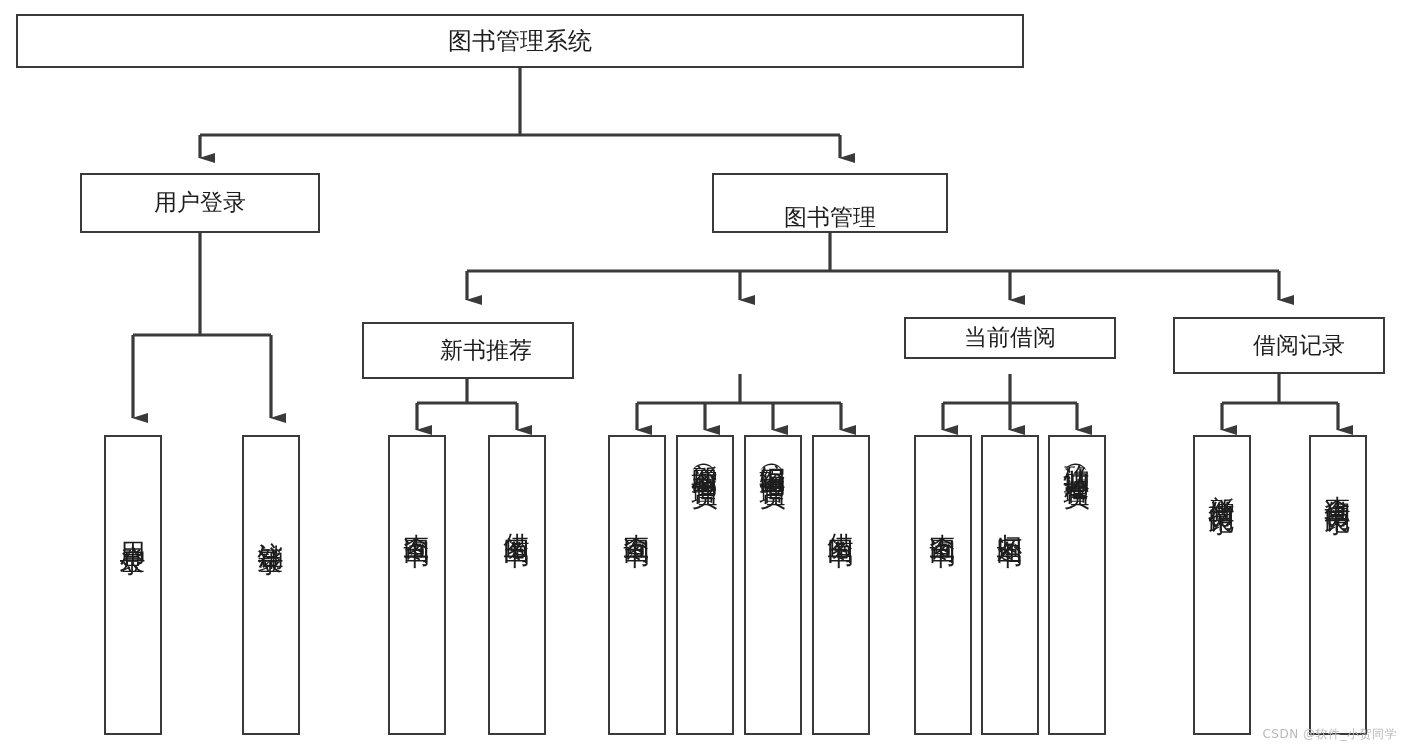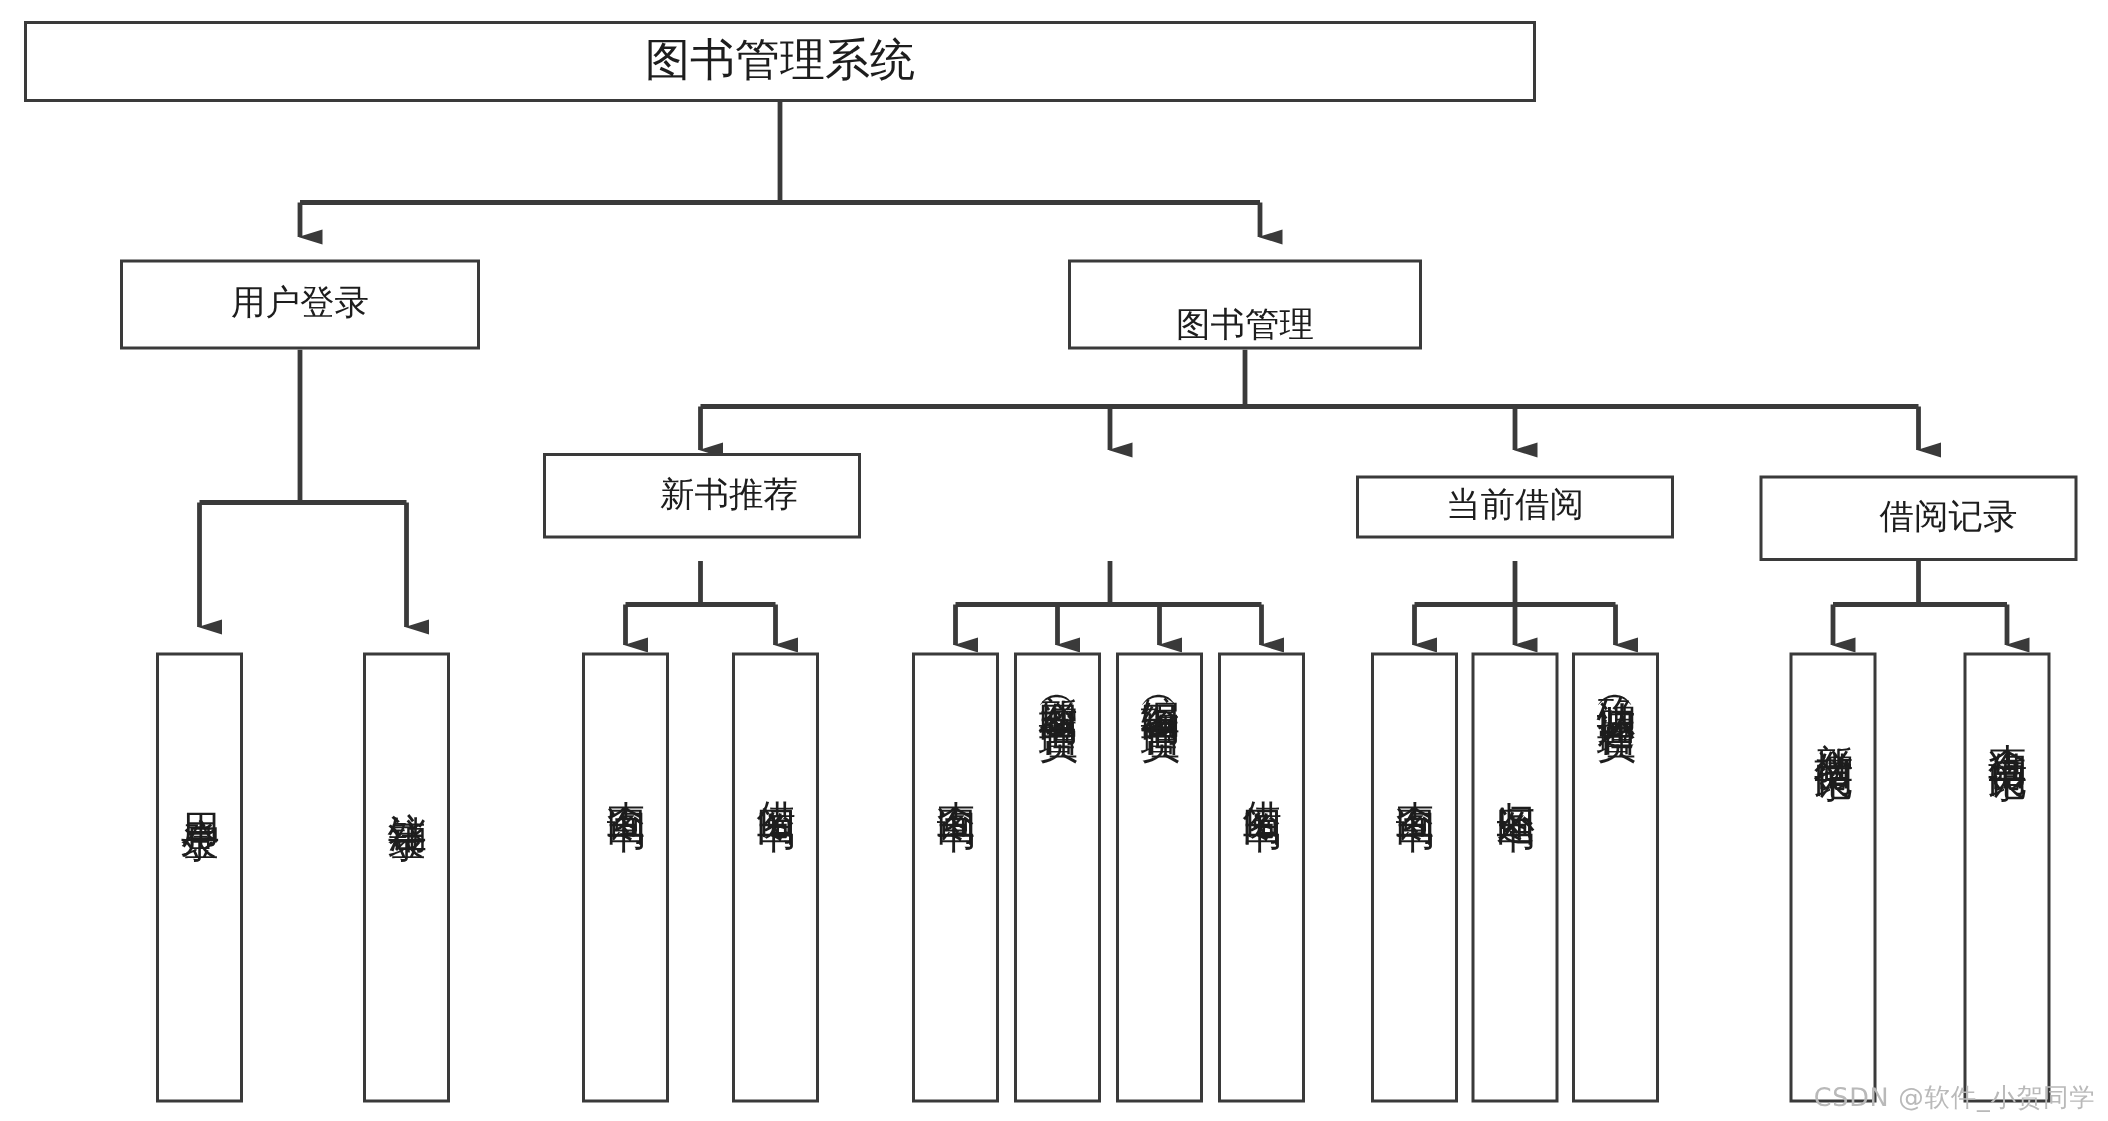--- a/index.html
+++ b/index.html
@@ -38,39 +38,39 @@
   .node-label {
     color: #1d1d1d;
     text-align: center;
     line-height: 1.18;
     white-space: nowrap;
   }
   .h-node .node-label {
     font-size: 23px;
   }
   #node-root .node-label {
-    font-size: 30px;
+    font-size: 24px;
   }
   .v-node {
     align-items: flex-start;
     padding-top: 8px;
   }
   .v-node .node-label {
     writing-mode: vertical-rl;
     text-orientation: upright;
     font-size: 26px;
     letter-spacing: 3px;
     line-height: 1;
     margin: 0 auto;
   }
   #watermark {
     position: absolute;
     right: 8px;
     bottom: 4px;
-    font-size: 17px;
+    font-size: 12px;
     color: #b9b9b9;
     letter-spacing: 0.5px;
     z-index: 5;
     white-space: nowrap;
   }
 </style>
 </head>
 <body>
 
 <div id="diagram">
@@ -129,21 +129,21 @@
     <span class="node-label">图书管理系统</span>
   </div>
 
   <div class="node h-node" style="left:80px; top:173px; width:240px; height:60px;">
     <span class="node-label">用户登录</span>
   </div>
   <div class="node h-node" style="left:712px; top:173px; width:236px; height:60px;align-items:flex-end;">
     <span class="node-label">图书管理</span>
   </div>
 
-  <div class="node h-node" style="left:362px; top:302px; width:212px; height:57px;padding-left:36px;">
+  <div class="node h-node" style="left:362px; top:322px; width:212px; height:57px;padding-left:36px;">
     <span class="node-label">新书推荐</span>
   </div>
   <div class="node h-node" style="left:904px; top:317px; width:212px; height:42px;">
     <span class="node-label">当前借阅</span>
   </div>
   <div class="node h-node" style="left:1173px; top:317px; width:212px; height:57px;padding-left:40px;">
     <span class="node-label">借阅记录</span>
   </div>
 
   <div class="node v-node" style="left:104px; top:435px; width:58px; height:300px; padding-top:84px;">

